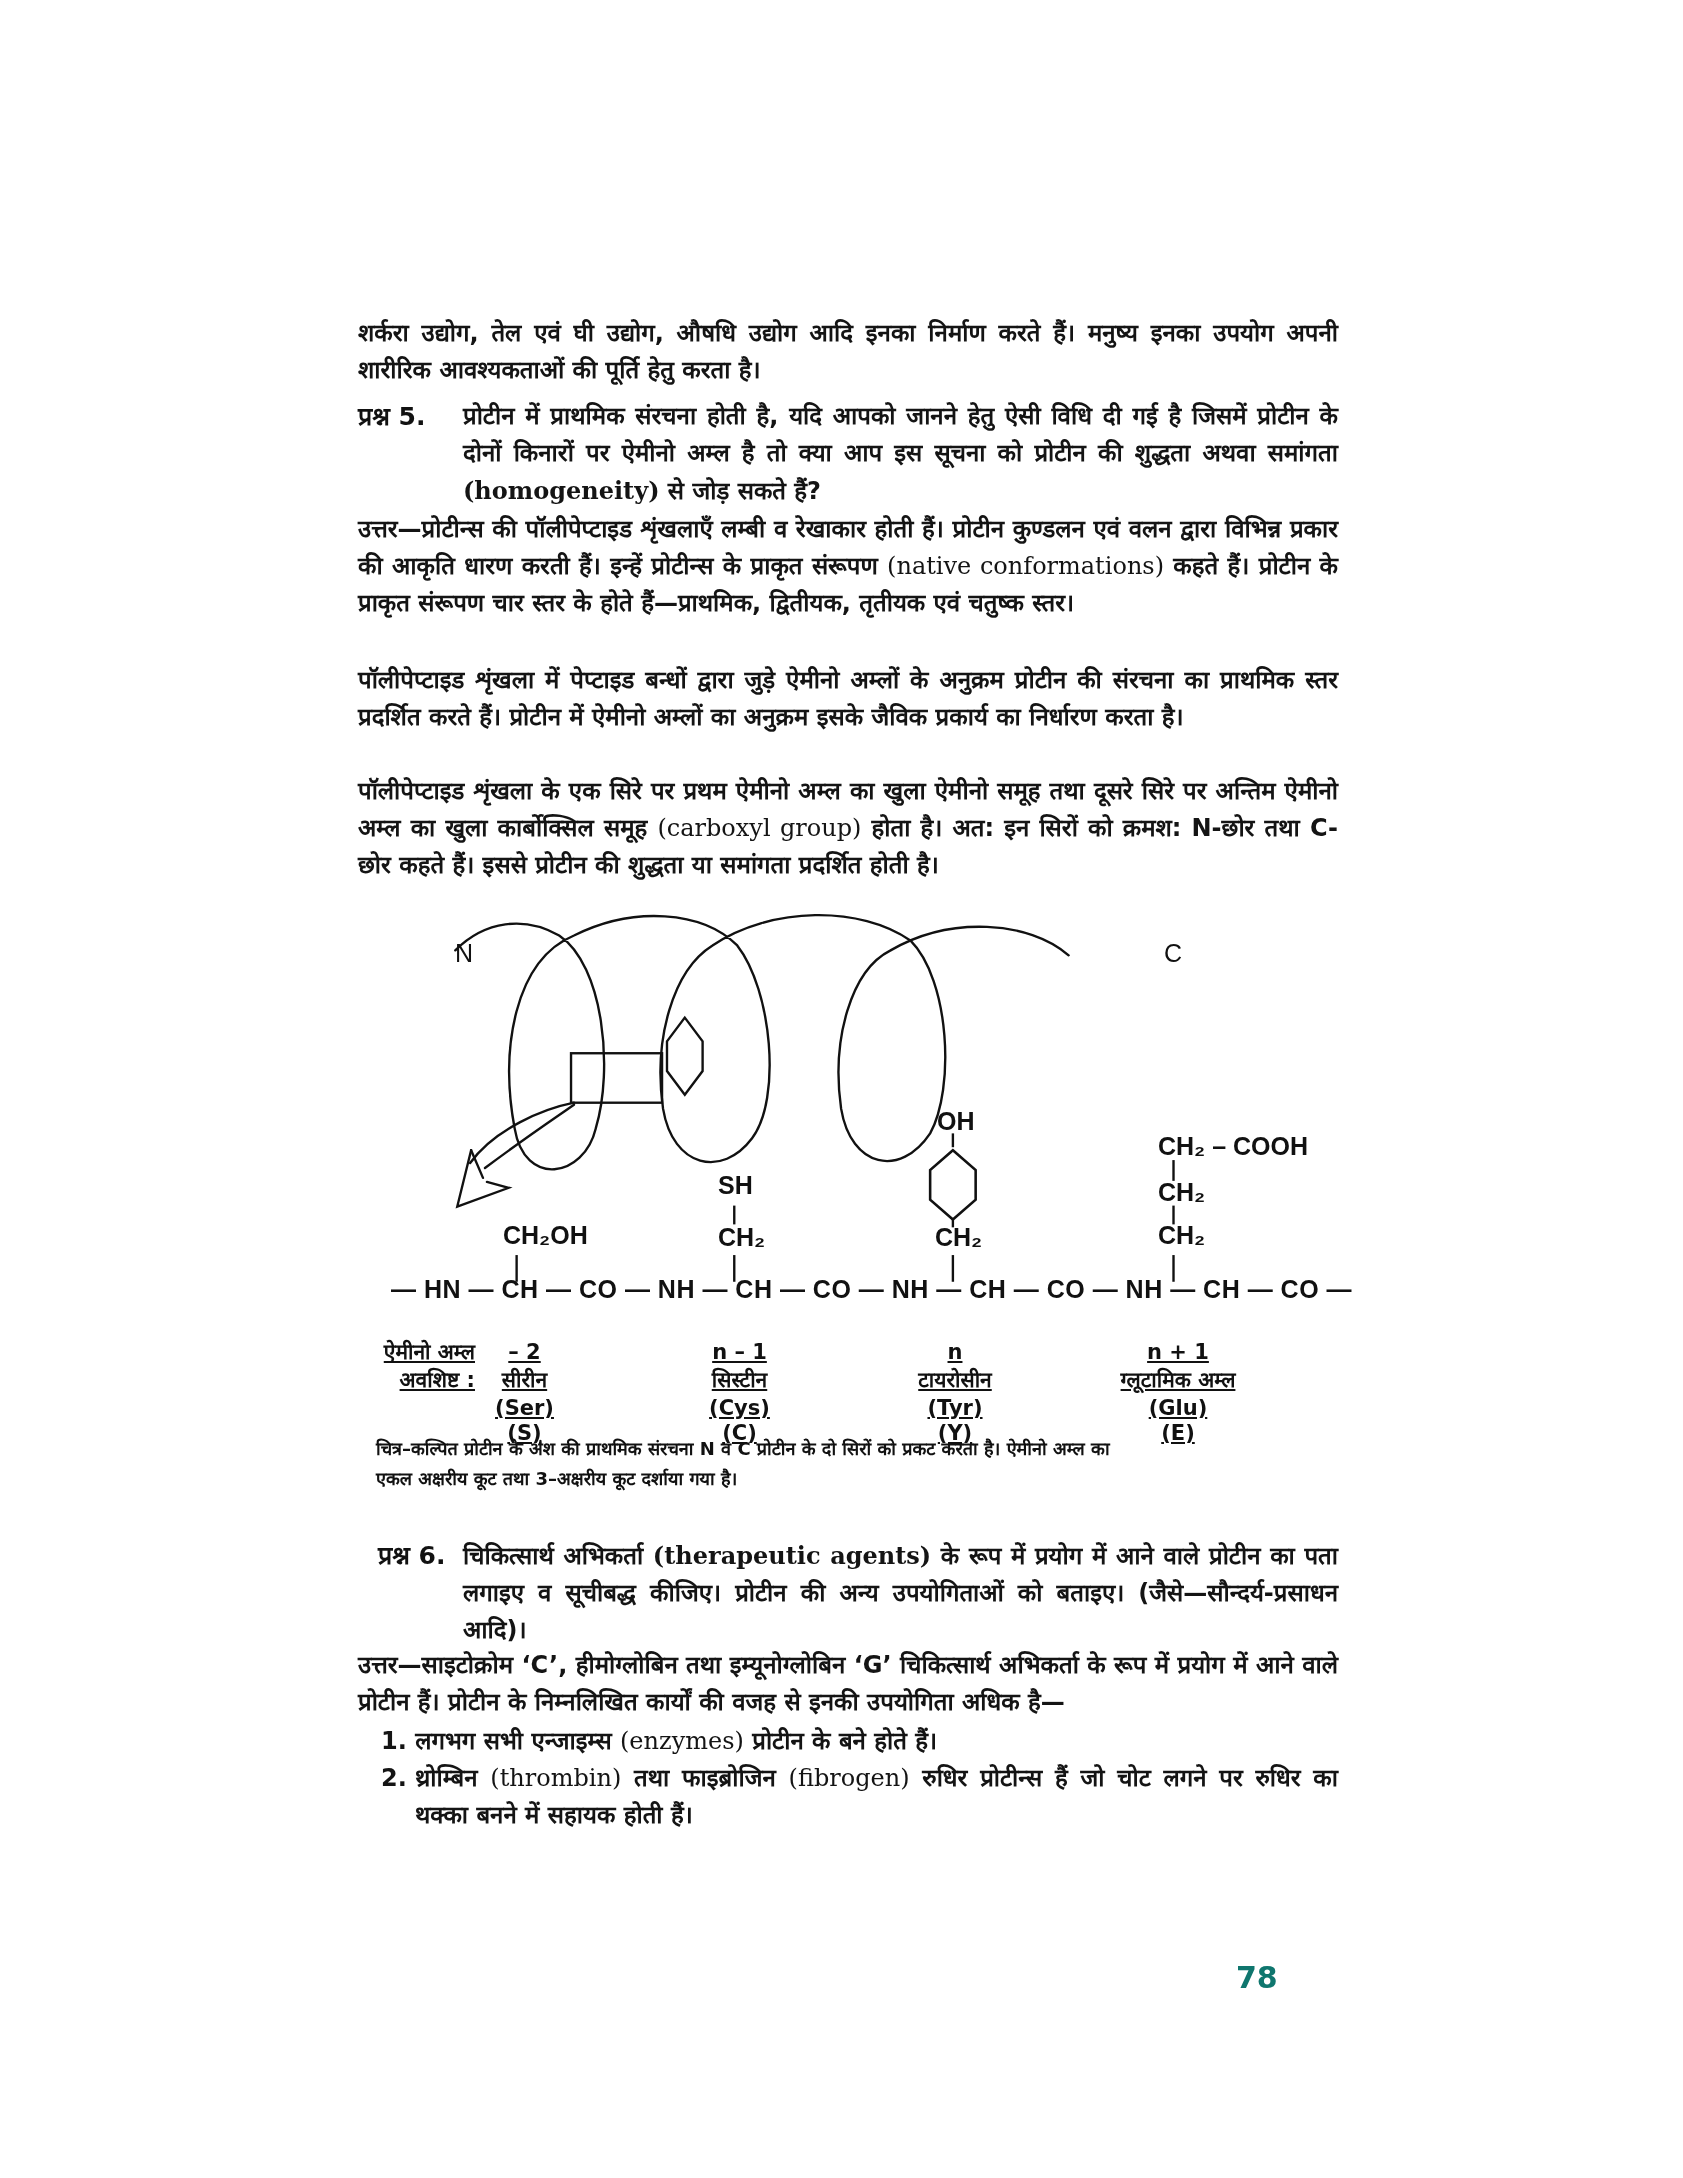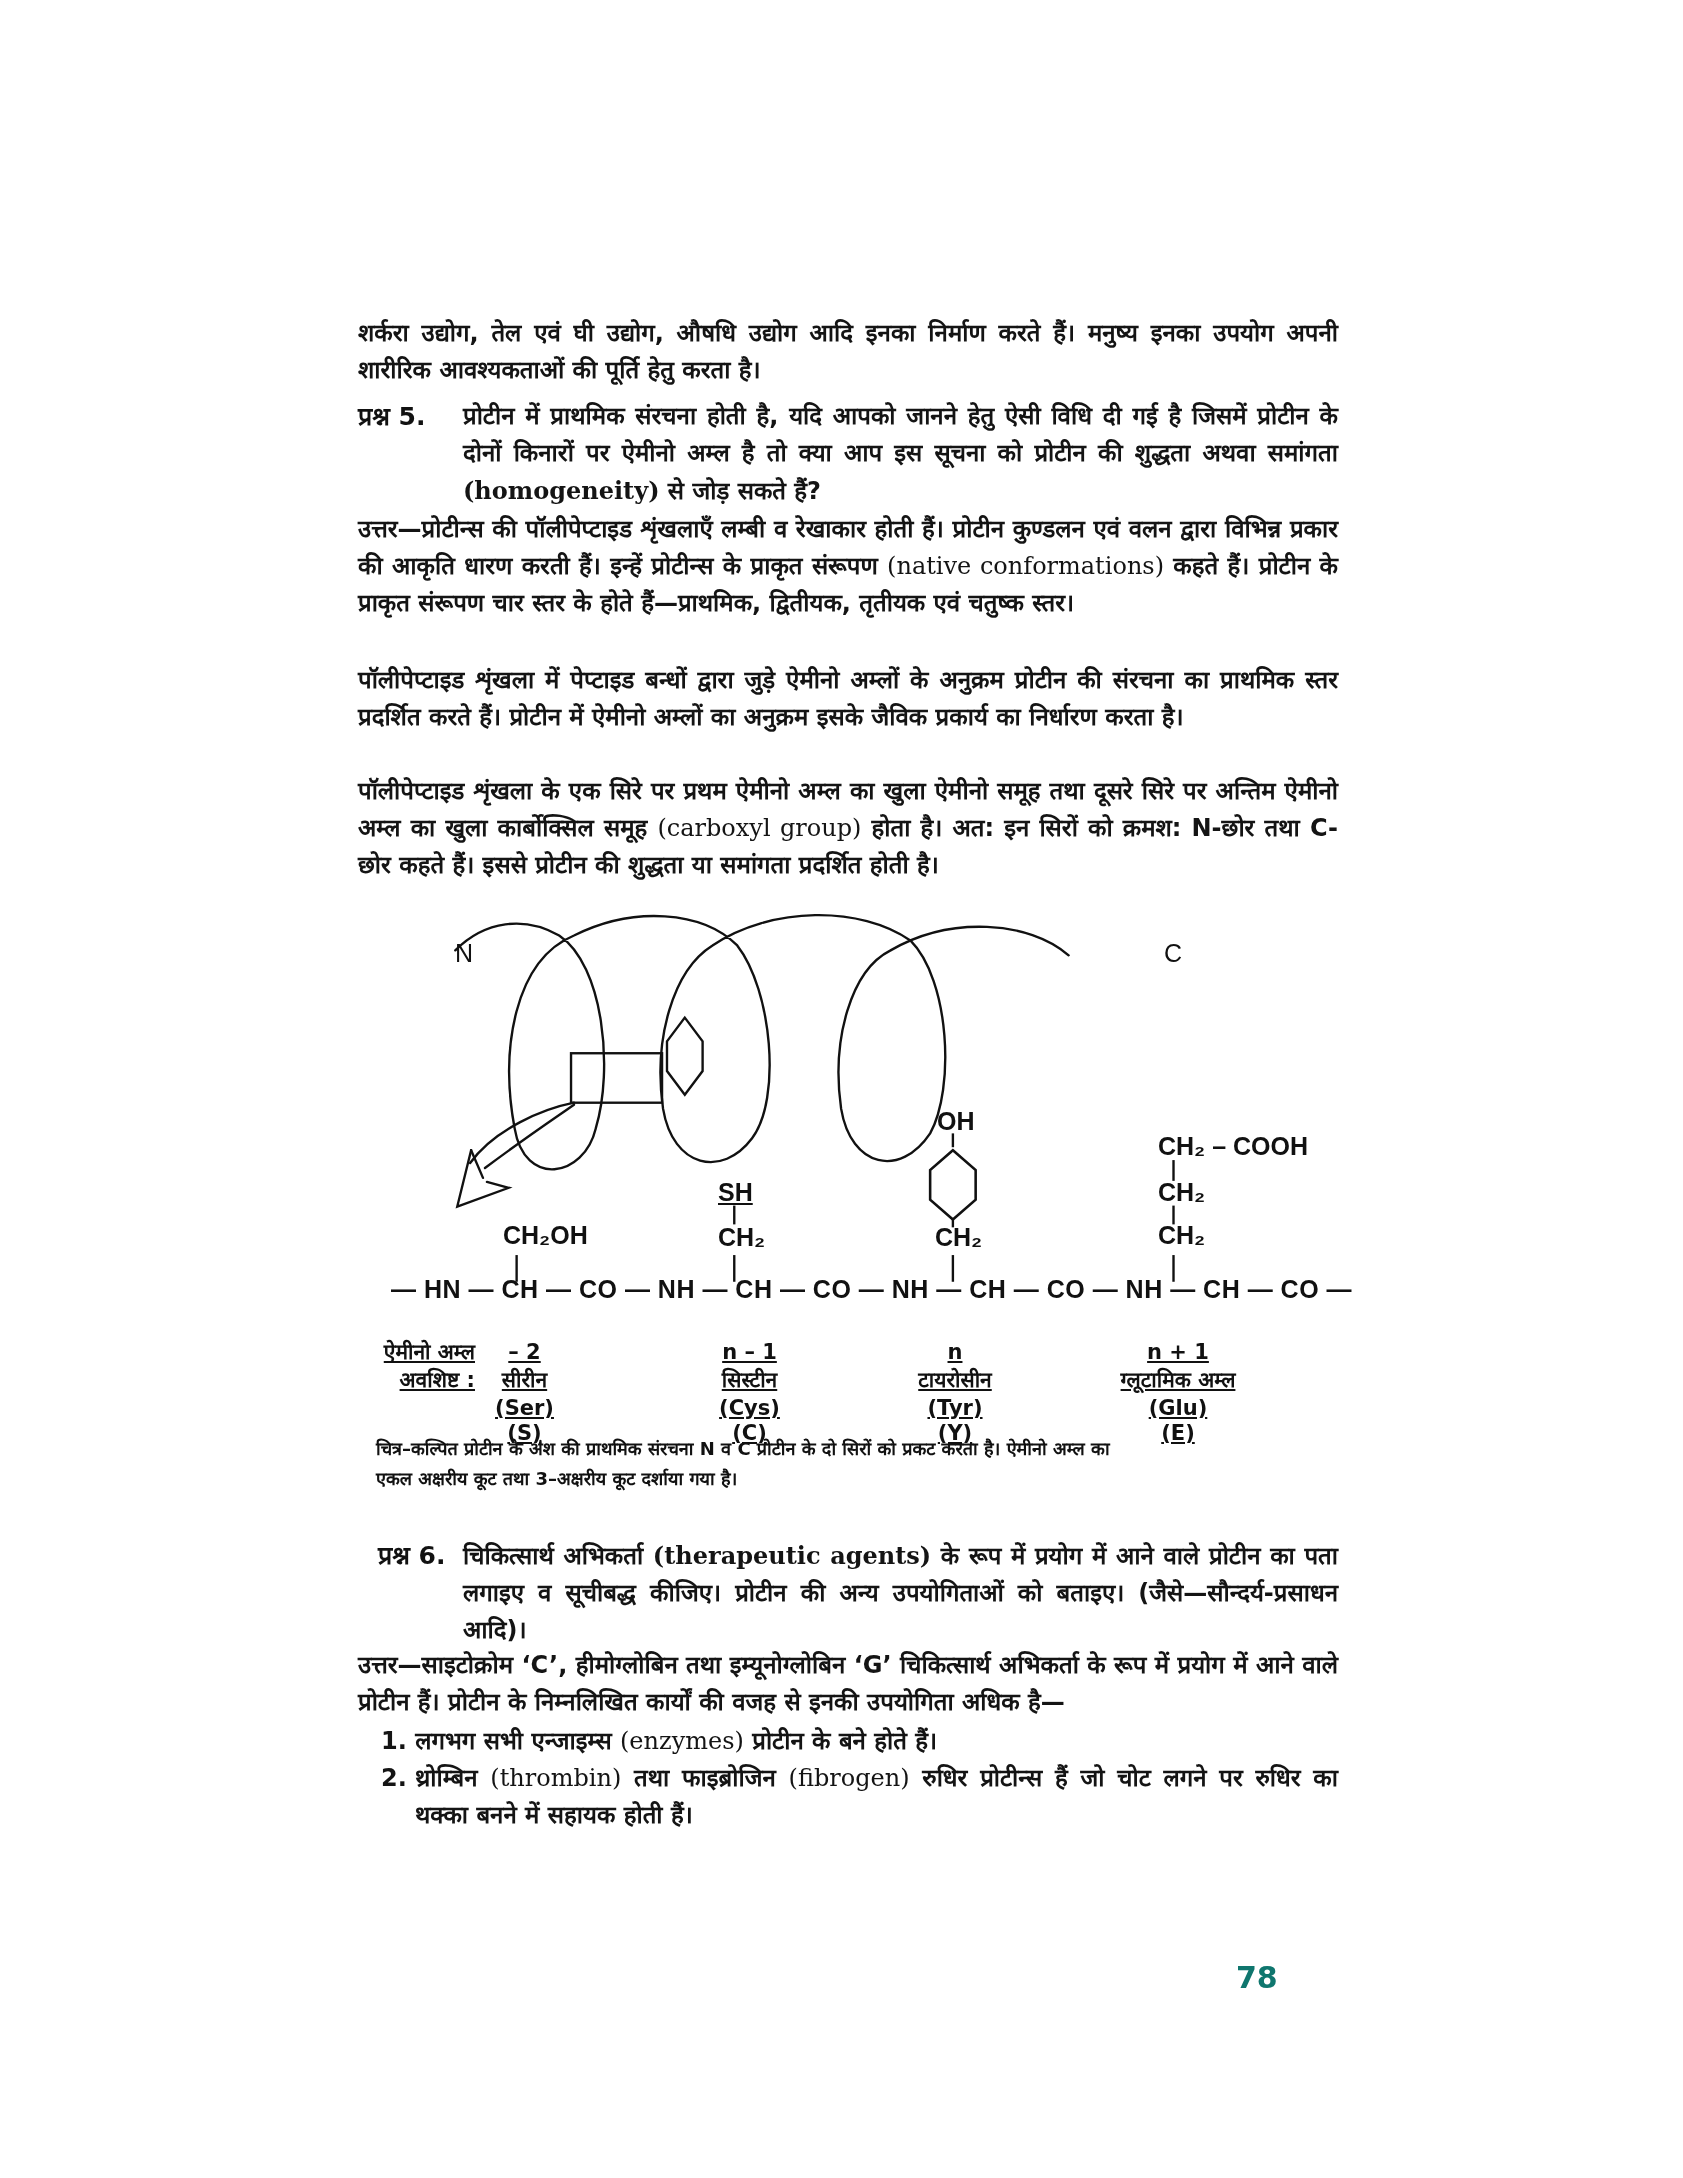--- a/index.html
+++ b/index.html
@@ -70,21 +70,21 @@
         <path d="M 96 262 L 108 290"></path>
 
         <polygon points="312,128 330,152 330,182 312,206 294,182 294,152" transform="translate(0,0)"></polygon>
       </g>
     </svg>
 
     <div class="chem" style="left:79px; top:48px; font-weight:normal;">N</div>
     <div class="chem" style="left:788px; top:48px; font-weight:normal;">C</div>
 
     <div class="chem" style="left:127px; top:330px;">CH₂OH</div>
-    <div class="chem" style="left:342px; top:287px;text-decoration:underline;">SH</div>
+    <div class="chem" style="left:342px; top:280px;">SH</div>
     <div class="chem" style="left:342px; top:332px;">CH₂</div>
     <div class="chem" style="left:561px; top:216px;">OH</div>
     <div class="chem" style="left:559px; top:332px;">CH₂</div>
     <div class="chem" style="left:782px; top:241px;">CH₂ – COOH</div>
     <div class="chem" style="left:782px; top:287px;">CH₂</div>
     <div class="chem" style="left:782px; top:330px;">CH₂</div>
 
     <svg width="950" height="554" style="position:absolute;left:0;top:0;" viewBox="0 0 960 560">
       <g stroke="#111" stroke-width="2.4">
         <line x1="142" y1="368" x2="142" y2="395"></line>
@@ -106,21 +106,21 @@
       <div>ऐमीनो अम्ल</div>
       <div>अवशिष्ट :</div>
     </div>
 
     <div class="lbl" style="left:89px; top:447px; width:119px;">
       <div>– 2</div>
       <div>सीरीन</div>
       <div>(Ser)</div>
       <div style="line-height:22px;">(S)</div>
     </div>
-    <div class="lbl" style="left:304px; top:447px; width:139px;">
+    <div class="lbl" style="left:294px; top:447px; width:139px;">
       <div>n – 1</div>
       <div>सिस्टीन</div>
       <div>(Cys)</div>
       <div style="line-height:22px;">(C)</div>
     </div>
     <div class="lbl" style="left:500px; top:447px; width:158px;">
       <div>n</div>
       <div>टायरोसीन</div>
       <div>(Tyr)</div>
       <div style="line-height:22px;">(Y)</div>

